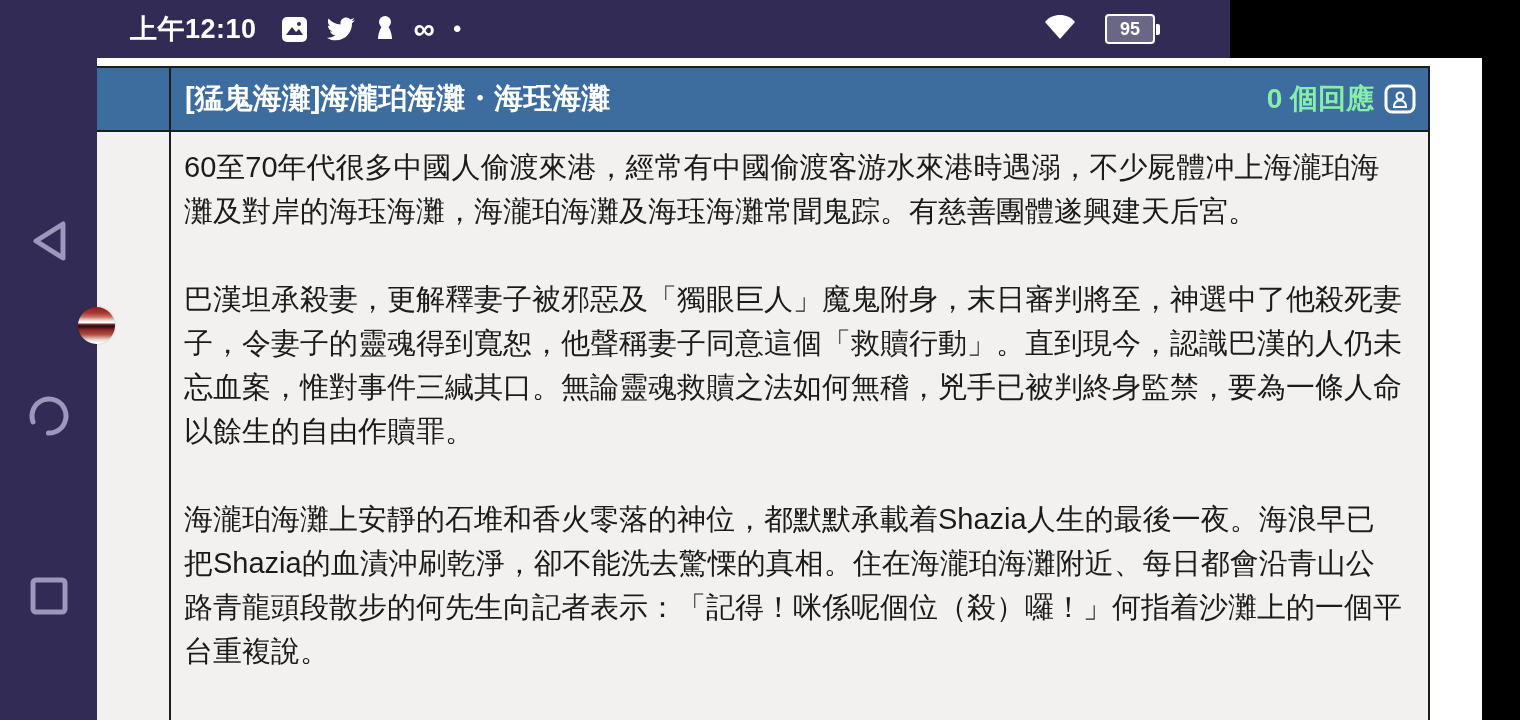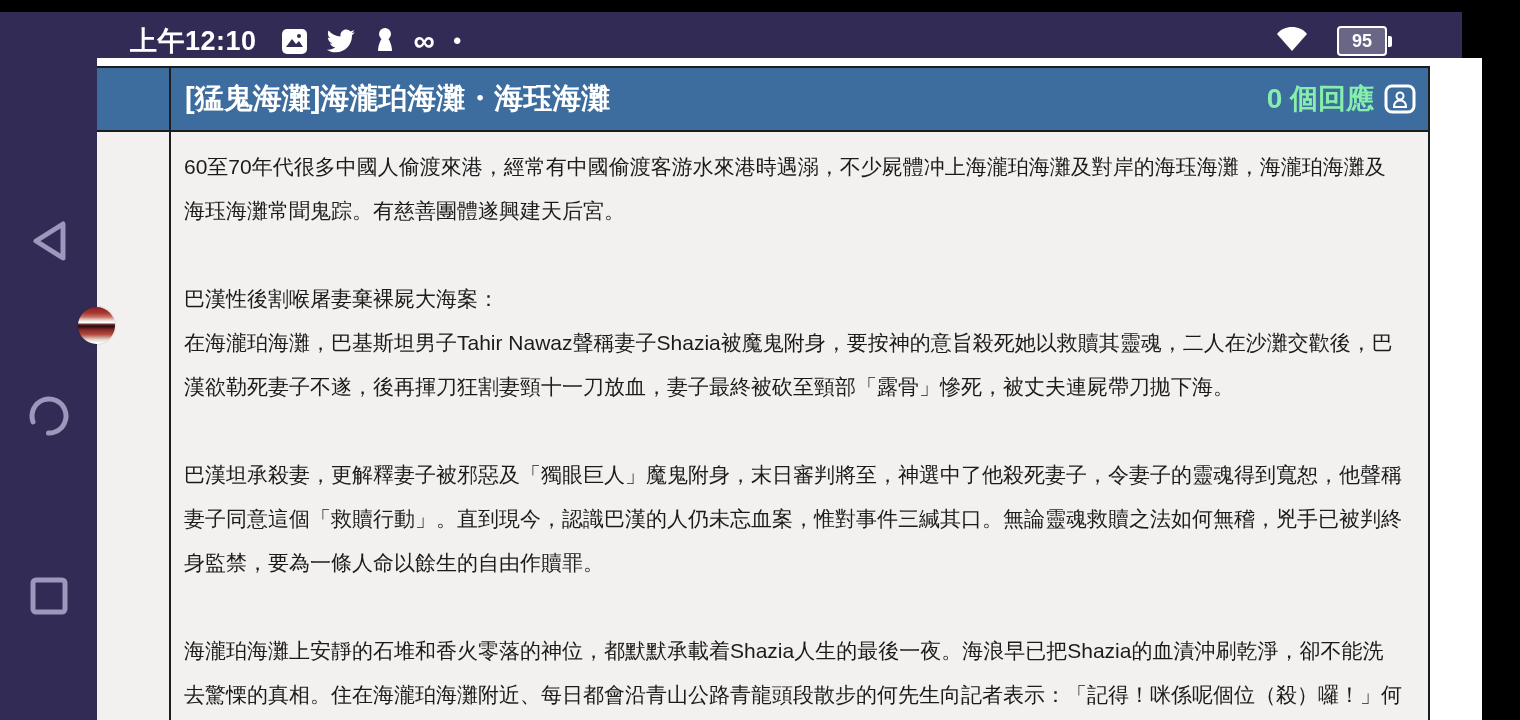--- a/index.html
+++ b/index.html
@@ -1,19 +1,19 @@
 <!DOCTYPE html>
 <html><head>
 <meta charset="utf-8">
 <style>
   html,body{margin:0;padding:0;background:#000;}
   .screen{position:relative;width:1520px;height:720px;background:#000;overflow:hidden;
           font-family:"Liberation Sans","DejaVu Sans",sans-serif;}
   
-  .status-bar{position:absolute;left:0;top:12px;width:1462px;height:58px;background:#312b56;
+  .status-bar{position:absolute;left:0;top:0;width:1230px;height:58px;background:#312b56;
               display:flex;align-items:center;color:#fff;}
   .sb-time{margin-left:130px;font-size:27px;font-weight:bold;letter-spacing:.5px;}
   .sb-icons{display:flex;align-items:center;gap:18px;margin-left:24px;}
   .sb-icons svg{display:block;}
   .sb-glyph{font-size:30px;font-weight:bold;line-height:1;}
   .sb-dot{font-size:24px;line-height:1;}
   .sb-right{position:absolute;right:70px;top:0;height:58px;display:flex;align-items:center;gap:28px;}
   .battery{position:relative;width:46px;height:26px;border:2px solid #fff;border-radius:4px;
            background:rgba(255,255,255,.28);display:flex;align-items:center;justify-content:center;}
   .battery-txt{font-size:18px;color:#fff;font-weight:bold;}
@@ -32,21 +32,21 @@
   .row-body{display:flex;flex:1 1 auto;}
   .col-gutter{width:74px;flex:0 0 auto;border-right:2px solid #1d1d1d;box-sizing:border-box;}
   .row-header .col-gutter{background:#3d6d9e;}
   .row-body  .col-gutter{background:#f3f1ef;}
   .header-main{flex:1;display:flex;align-items:center;padding:0 12px 0 14px;min-width:0;}
   .topic-title{color:#fff;font-weight:bold;font-size:29px;white-space:nowrap;}
   .header-spacer{flex:1;}
   .reply-count{color:#86efac;font-weight:bold;font-size:28px;white-space:nowrap;margin-right:10px;}
   .reply-icon{width:32px;height:30px;flex:0 0 auto;}
   .body-main{flex:1;background:#f3f1ef;padding:13px 26px 0 13px;min-width:0;}
-  .para{font-size:21px;line-height:44px;color:#1b1b1b;margin:0 0 44px 0;white-space:pre-line;}
+  .para{font-size:29px;line-height:44px;color:#1b1b1b;margin:0 0 44px 0;white-space:pre-line;}
   
   .float-bubble{position:absolute;left:78px;top:307px;width:37px;height:37px;border-radius:50%;
     background:linear-gradient(180deg,#8a2025 0%,#a83730 16%,#c56b5f 26%,#e9dcd4 36%,#ffffff 42%,
                #57151a 48%,#2e0d10 53%,#8c2a26 62%,#b24a3e 74%,#e3d5cc 88%,#ffffff 97%);
     box-shadow:0 0 2px rgba(0,0,0,.25);}
   
 </style>
 </head>
 <body>
 
@@ -131,22 +131,20 @@
               <path d="M10 23 C10 18 13 16.5 16 16.5 C19 16.5 22 18 22 23 Z" fill="none" stroke="#fff" stroke-width="2"></path>
             </svg>
           </span>
         </div>
       </div>
 
       <div class="row-body">
         <div class="col-gutter"></div>
         <div class="body-main">
           <p class="para">60至70年代很多中國人偷渡來港，經常有中國偷渡客游水來港時遇溺，不少屍體冲上海瀧珀海灘及對岸的海珏海灘，海瀧珀海灘及海珏海灘常聞鬼踪。有慈善團體遂興建天后宮。</p>
-          <p class="para">巴漢性後割喉屠妻棄裸屍大海案：
-在海瀧珀海灘，巴基斯坦男子Tahir Nawaz聲稱妻子Shazia被魔鬼附身，要按神的意旨殺死她以救贖其靈魂，二人在沙灘交歡後，巴漢欲勒死妻子不遂，後再揮刀狂割妻頸十一刀放血，妻子最終被砍至頸部「露骨」慘死，被丈夫連屍帶刀拋下海。</p>
           <p class="para">巴漢坦承殺妻，更解釋妻子被邪惡及「獨眼巨人」魔鬼附身，末日審判將至，神選中了他殺死妻子，令妻子的靈魂得到寬恕，他聲稱妻子同意這個「救贖行動」。直到現今，認識巴漢的人仍未忘血案，惟對事件三緘其口。無論靈魂救贖之法如何無稽，兇手已被判終身監禁，要為一條人命以餘生的自由作贖罪。</p>
           <p class="para">海瀧珀海灘上安靜的石堆和香火零落的神位，都默默承載着Shazia人生的最後一夜。海浪早已把Shazia的血漬沖刷乾淨，卻不能洗去驚慄的真相。住在海瀧珀海灘附近、每日都會沿青山公路青龍頭段散步的何先生向記者表示：「記得！咪係呢個位（殺）囉！」何指着沙灘上的一個平台重複說。</p>
         </div>
       </div>
 
     </div>
   </div>
 
   <div class="float-bubble"></div>
 

